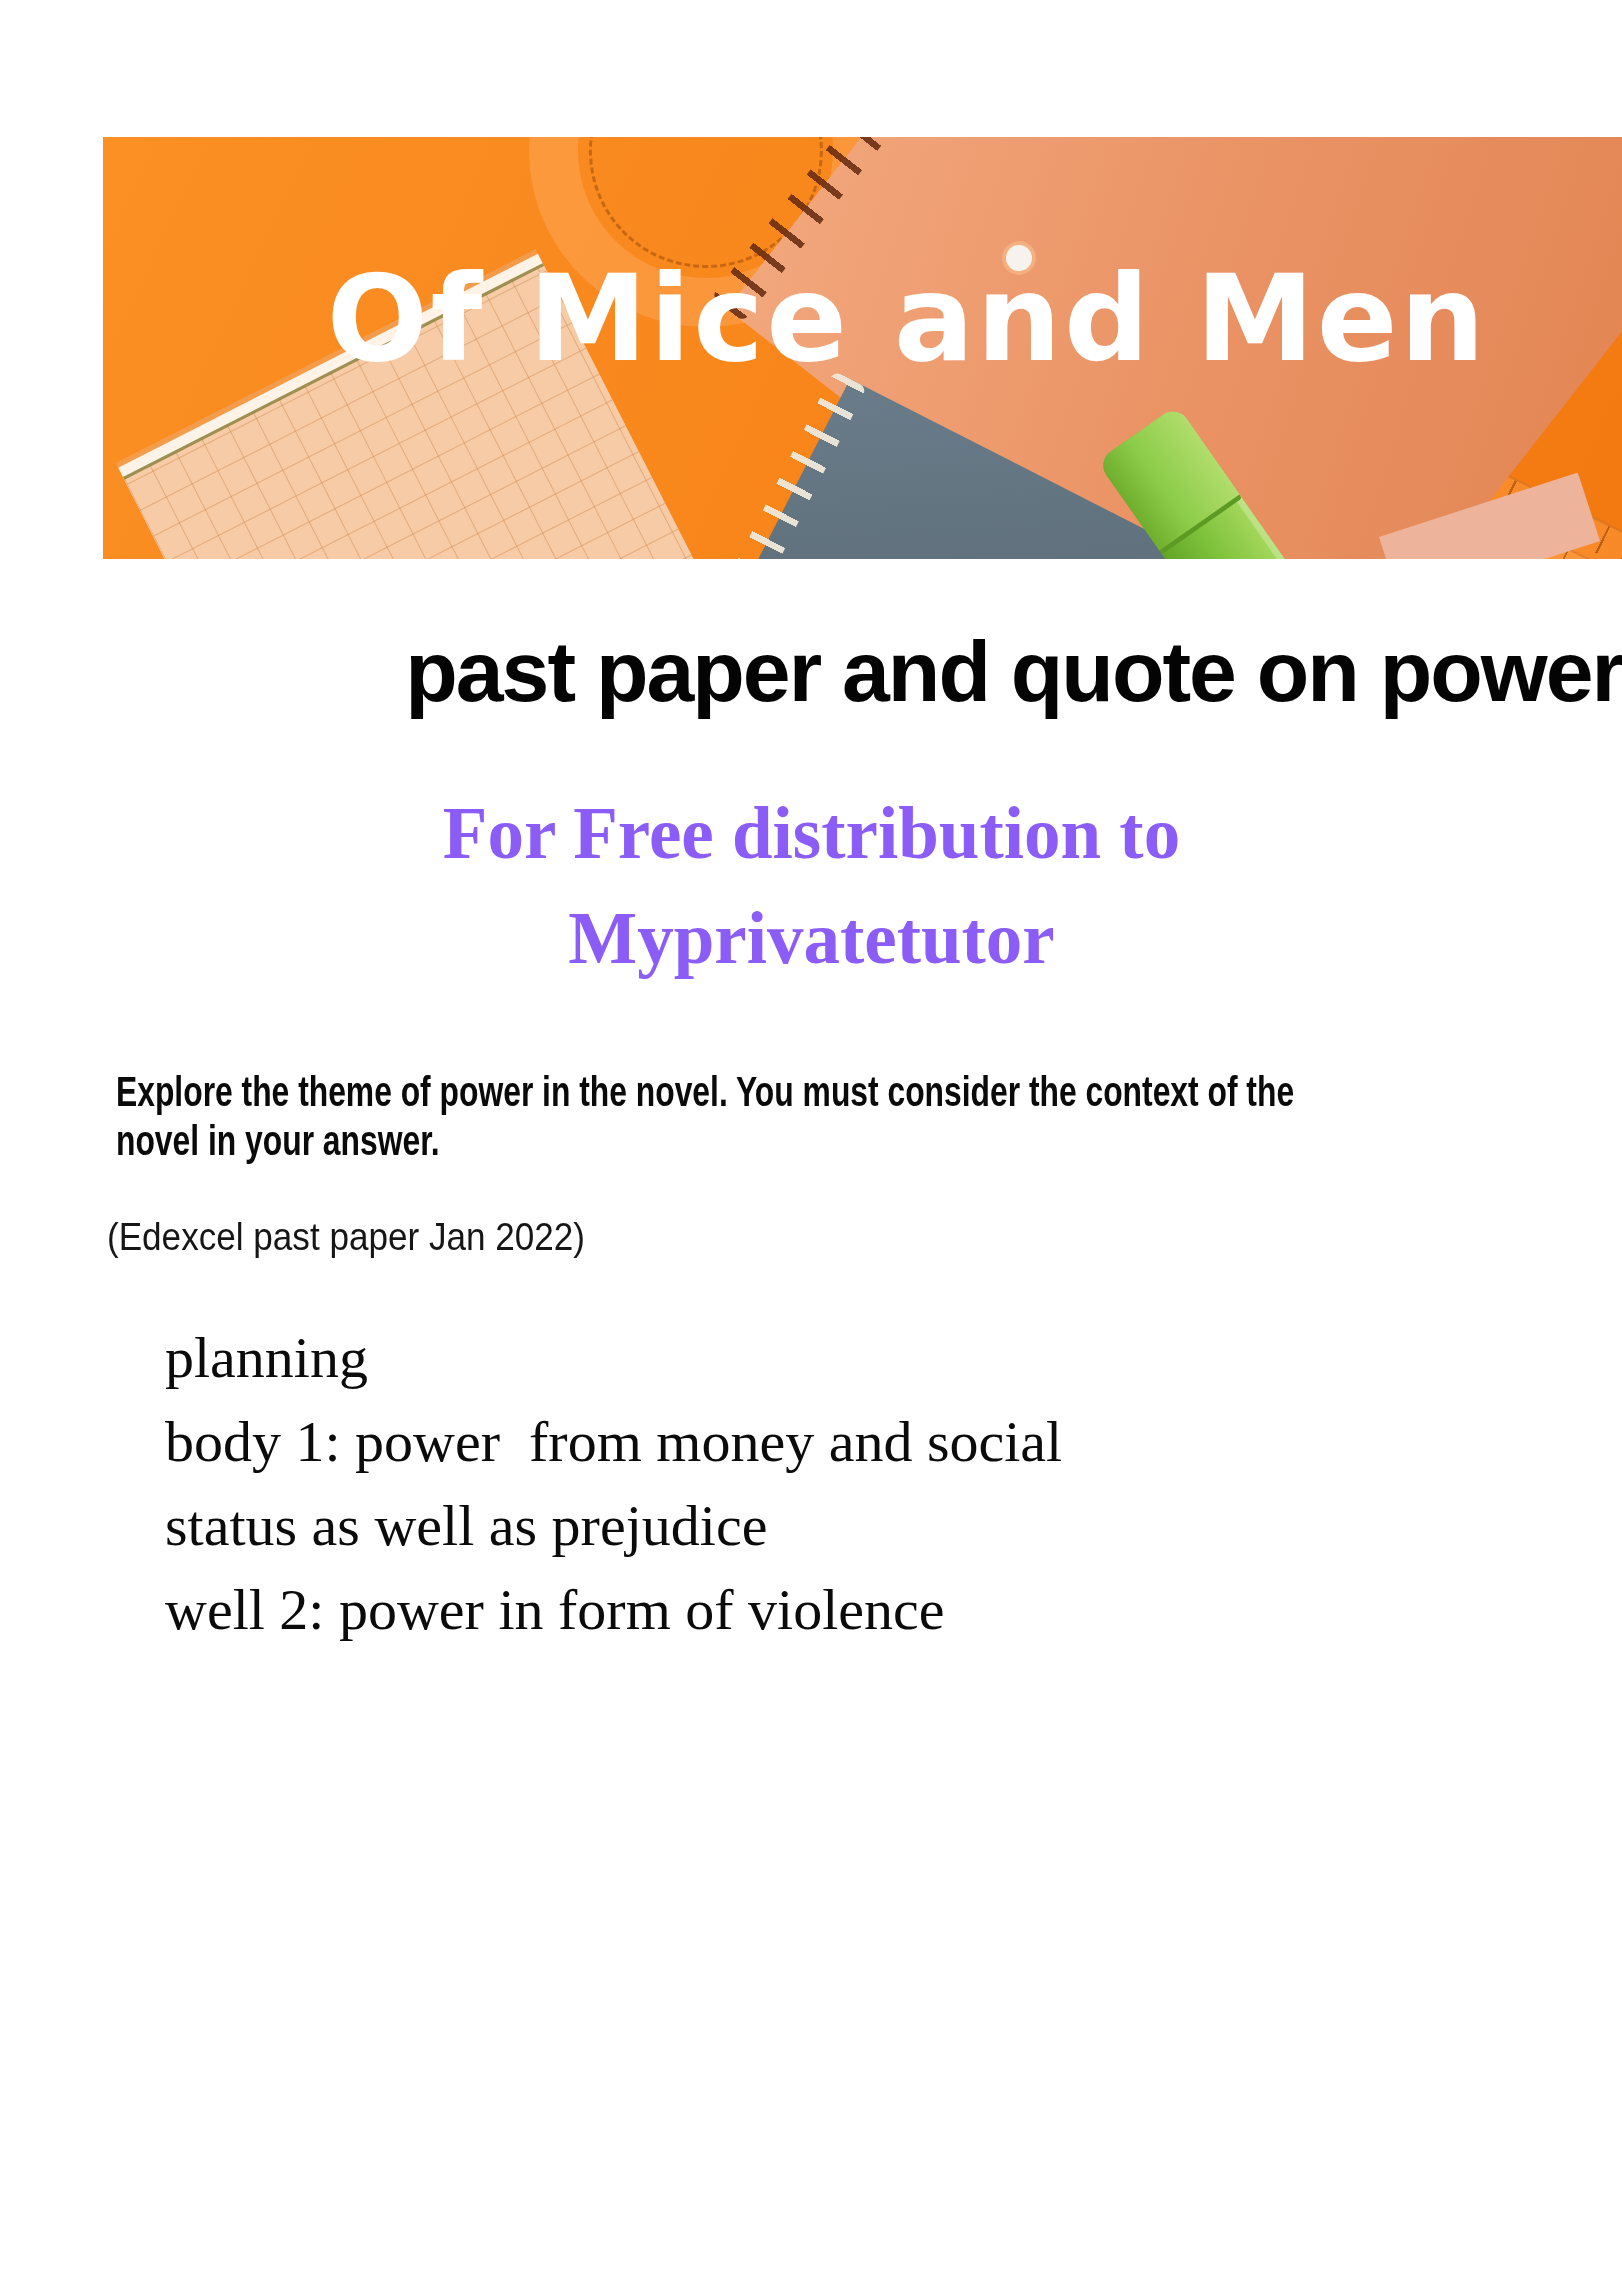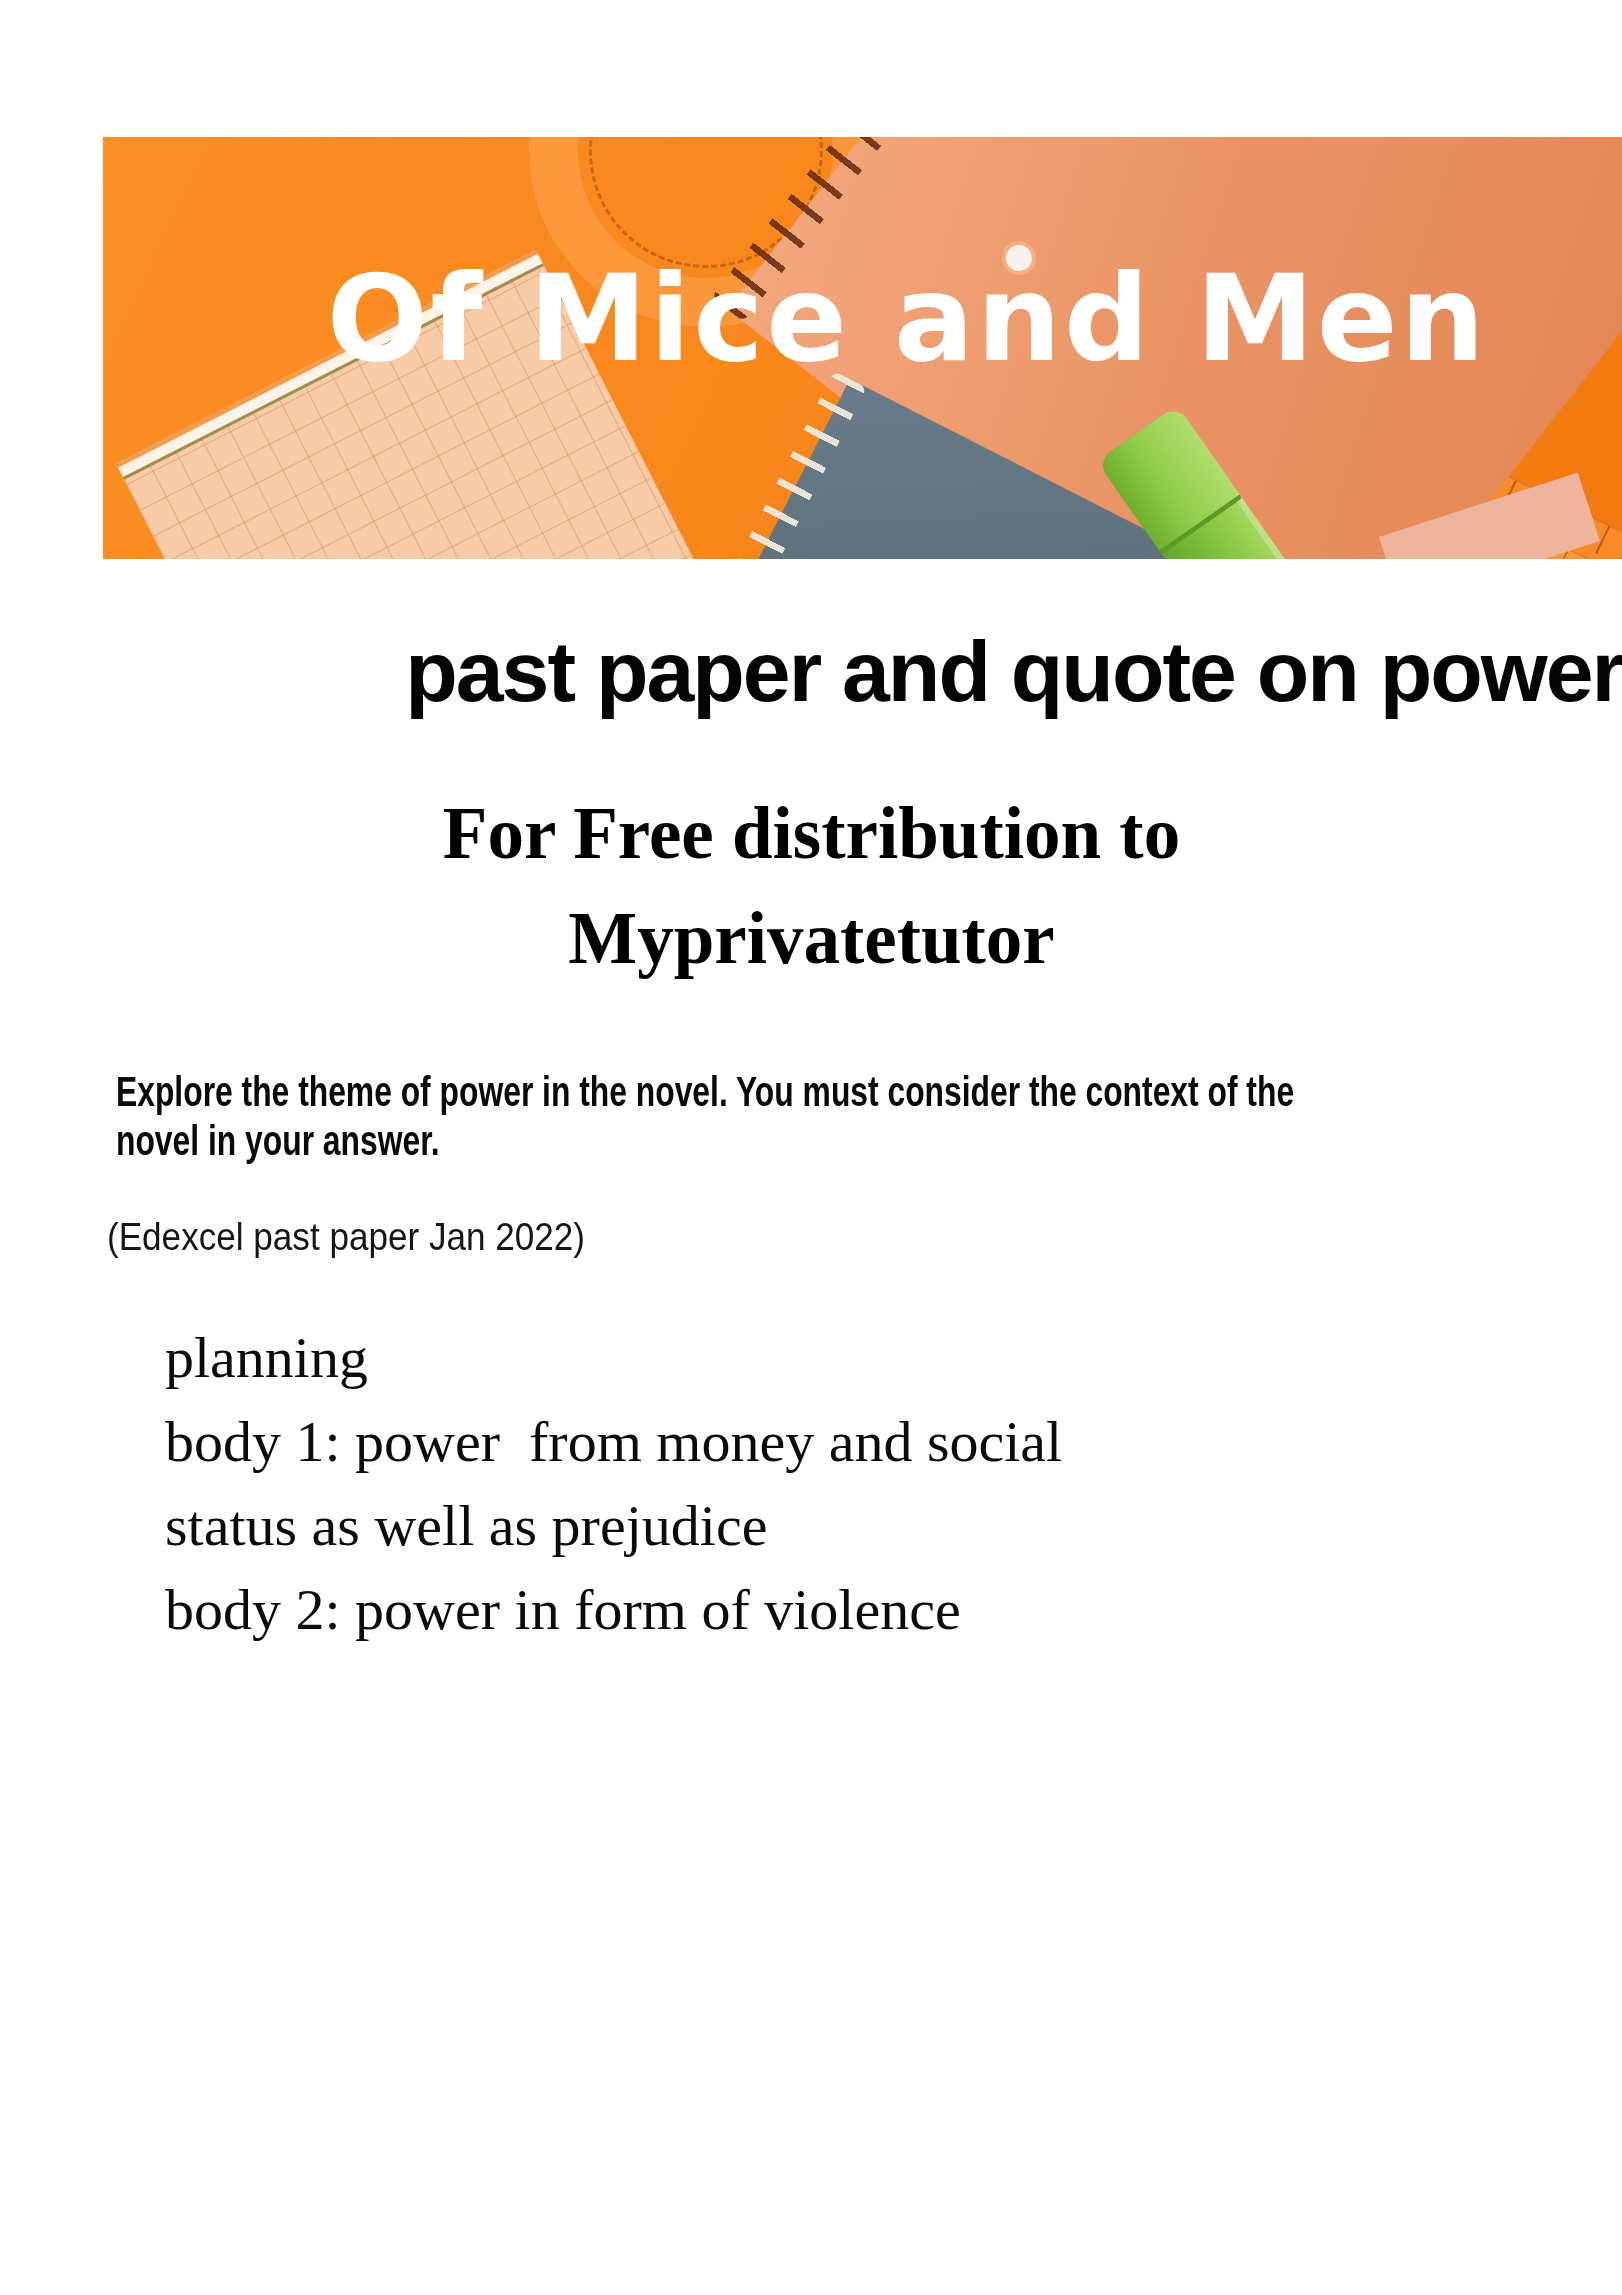--- a/index.html
+++ b/index.html
@@ -152,21 +152,21 @@
     letter-spacing: -2px;
     color: #040404;
   }
   .distribution {
     position: absolute; left: 0; right: 0; top: 781px;
     text-align: center;
     font-family: "Liberation Serif", serif;
     font-weight: 700;
     font-size: 73px;
     line-height: 105px;
-    color: #000000;
+    color: #8b5cf6;
     white-space: pre-line;
   }
   .question-prompt {
     position: absolute; left: 116px; top: 1067px;
     width: 1929px;
     font-weight: 700;
     font-size: 43px;
     line-height: 49px;
     color: #0a0a0a;
     transform: scaleX(0.74);
@@ -224,17 +224,17 @@
 
   <div class="question-prompt">Explore the theme of power in the novel. You must consider the context of the
 novel in your answer.</div>
 
   <div class="question-source">(Edexcel past paper Jan 2022)</div>
 
   <div class="plan">
     <div class="plan-item">planning</div>
     <div class="plan-item">body 1: power  from money and social
 status as well as prejudice</div>
-    <div class="plan-item">body 2: power in form of violence</div>
+    <div class="plan-item">well 2: power in form of violence</div>
   </div>
 
 </div>
 
 
 </body></html>

